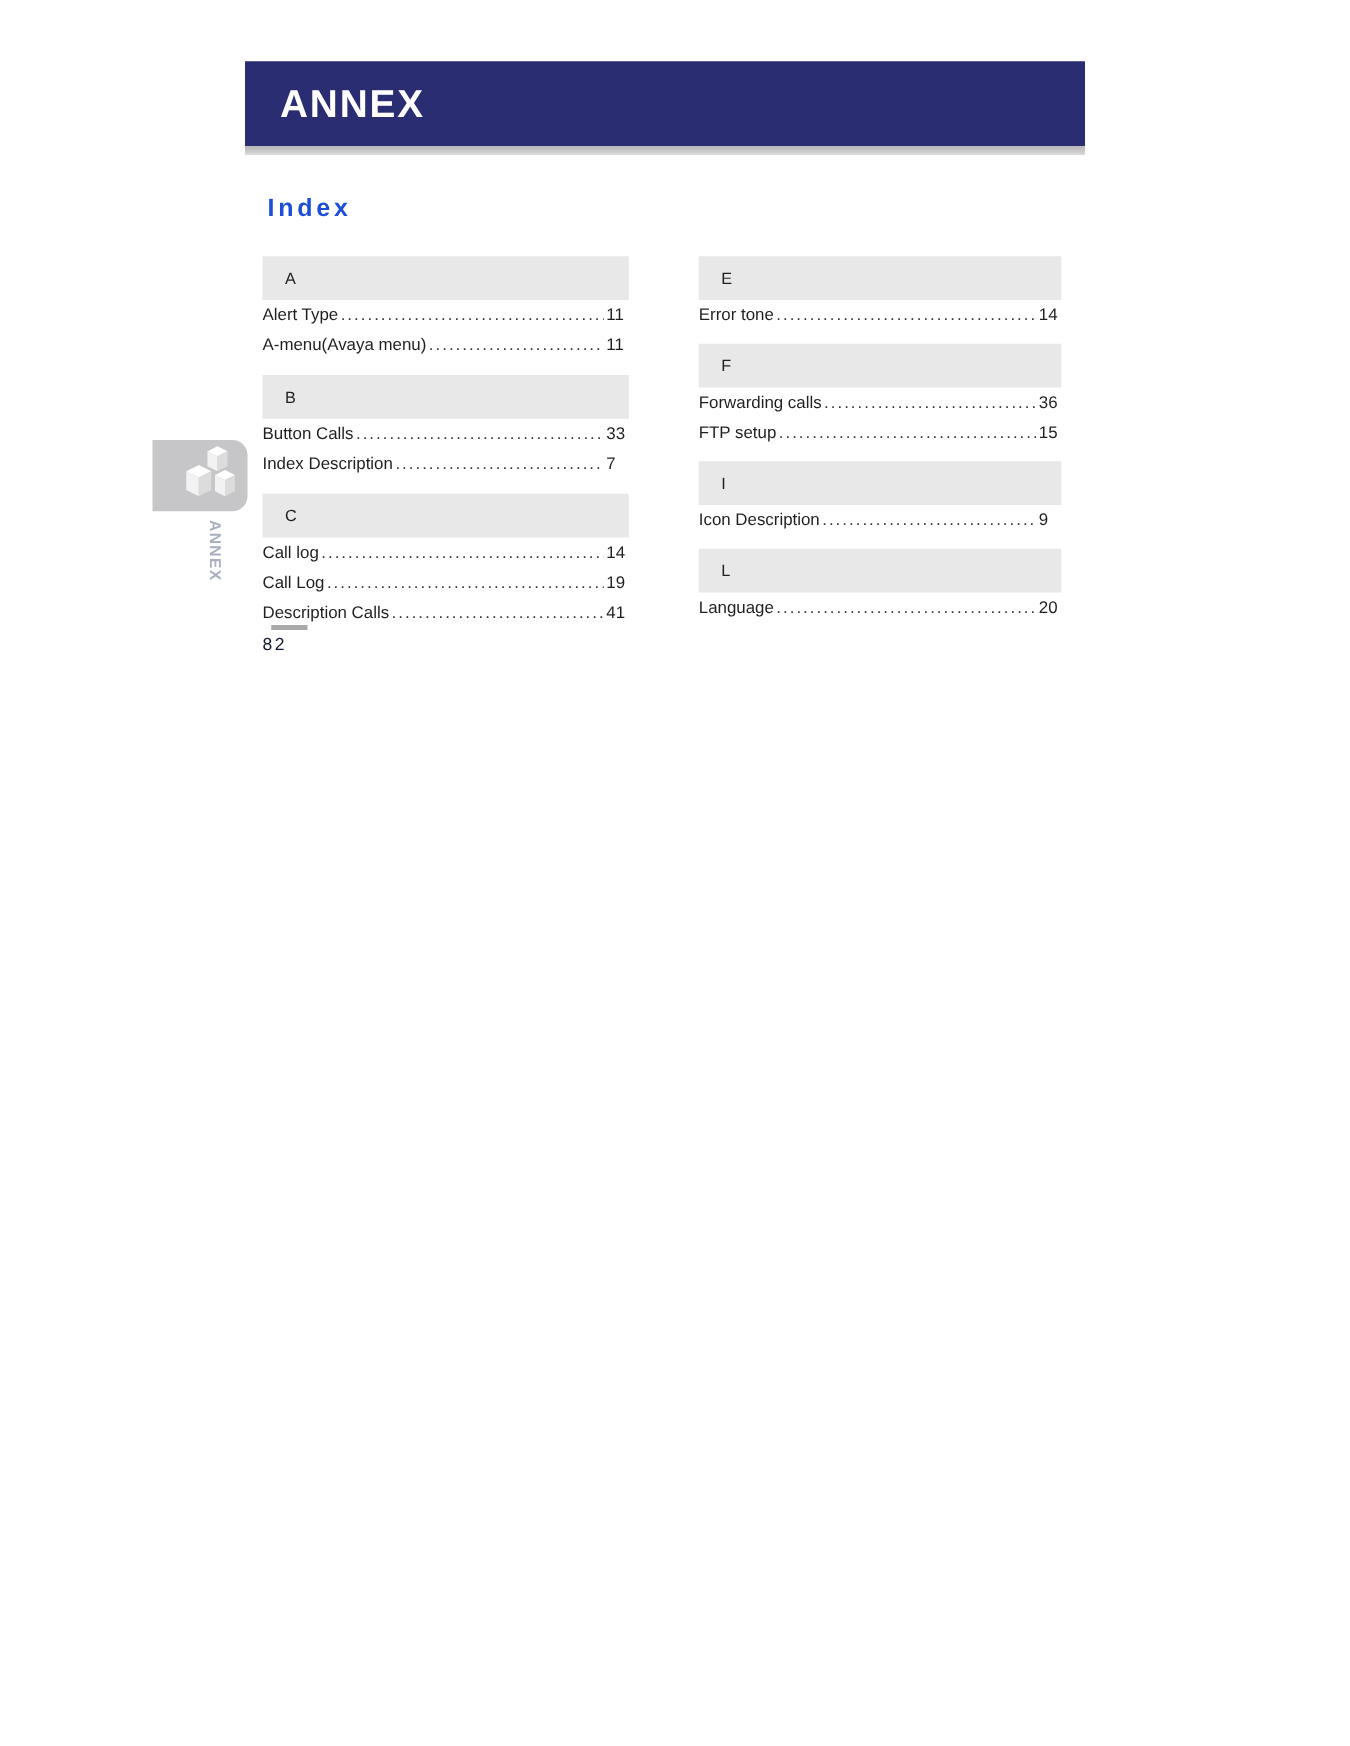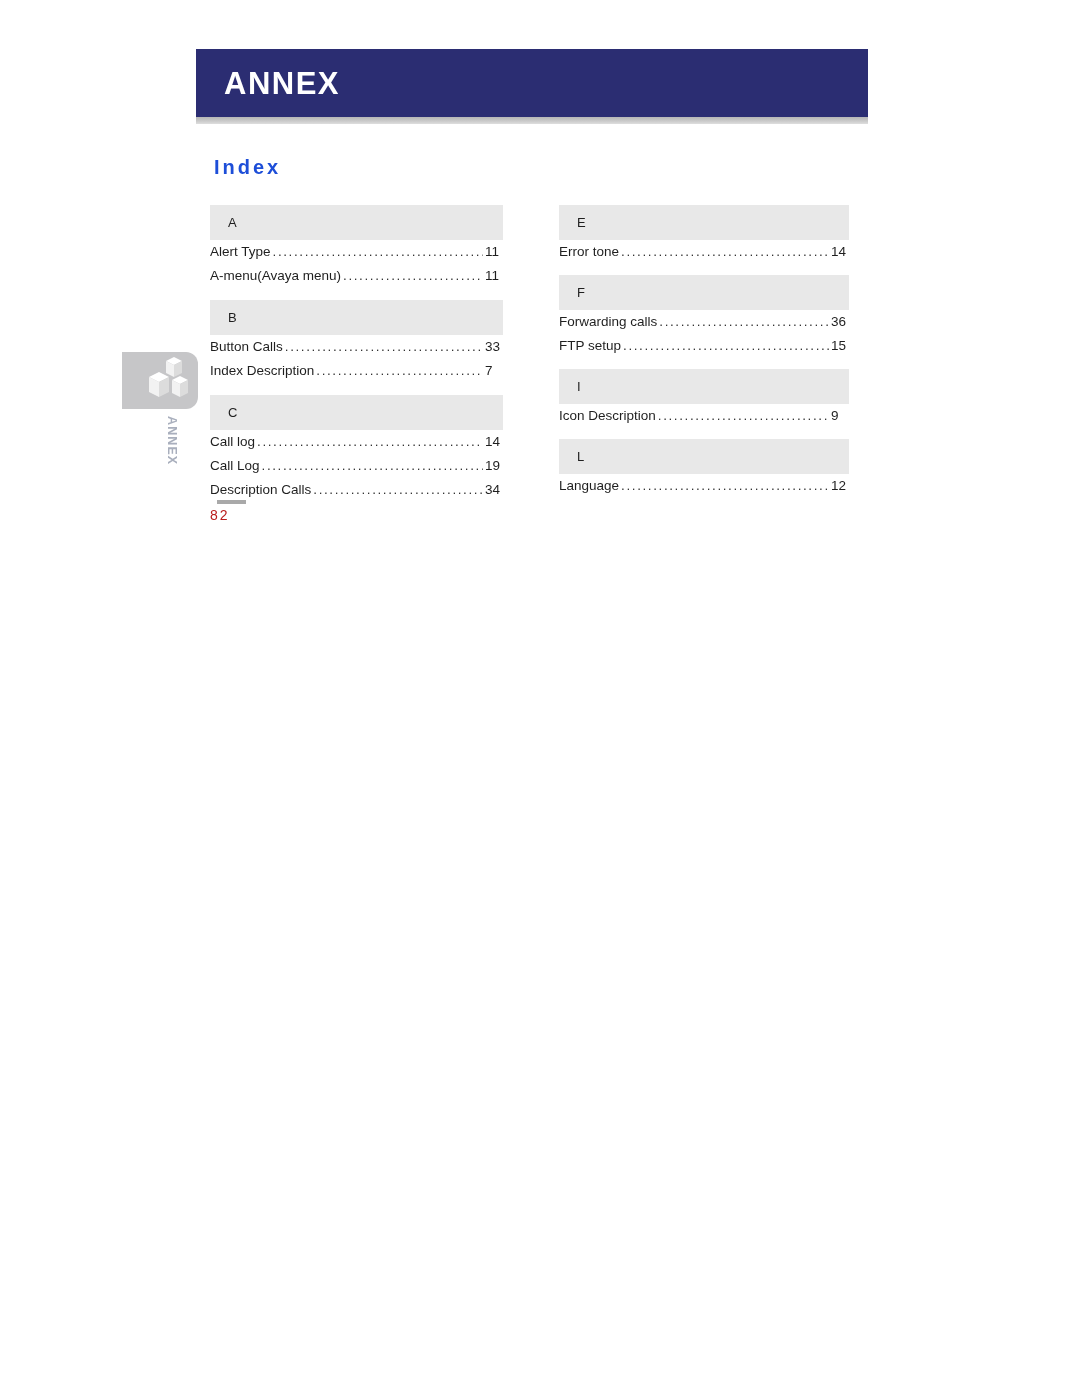--- a/index.html
+++ b/index.html
@@ -90,21 +90,21 @@
     left: 217px;
     top: 500px;
     width: 29px;
     height: 4px;
     background: #a9a9a9;
   }
   #page-number {
     position: absolute;
     left: 210px;
     top: 508px;
-    color: #b91c1c;
+    color: #0f172a;
     font-size: 14px;
     letter-spacing: 2px;
     line-height: 1;
   }
 
   
   .index-column {
     position: absolute;
     top: 205px;
   }
@@ -246,21 +246,21 @@
           <span class="entry-page">14</span>
         </li>
         <li class="index-entry">
           <span class="entry-label">Call Log</span>
           <span class="entry-leader">..........................................................................................</span>
           <span class="entry-page">19</span>
         </li>
         <li class="index-entry">
           <span class="entry-label">Description Calls</span>
           <span class="entry-leader">..........................................................................................</span>
-          <span class="entry-page">34</span>
+          <span class="entry-page">41</span>
         </li>
       </ul>
     </div>
   </div>
 <div id="index-column-right" class="index-column">
     <div class="letter-group">
       <div class="letter-heading">
         <span class="letter-heading-text">E</span>
       </div>
       <div class="pre-entries-gap"></div>
@@ -308,17 +308,17 @@
     </div>
     <div class="letter-group">
       <div class="letter-heading">
         <span class="letter-heading-text">L</span>
       </div>
       <div class="pre-entries-gap"></div>
       <ul class="entry-list">
         <li class="index-entry">
           <span class="entry-label">Language</span>
           <span class="entry-leader">..........................................................................................</span>
-          <span class="entry-page">12</span>
+          <span class="entry-page">20</span>
         </li>
       </ul>
     </div>
   </div>
 
 </body></html>

